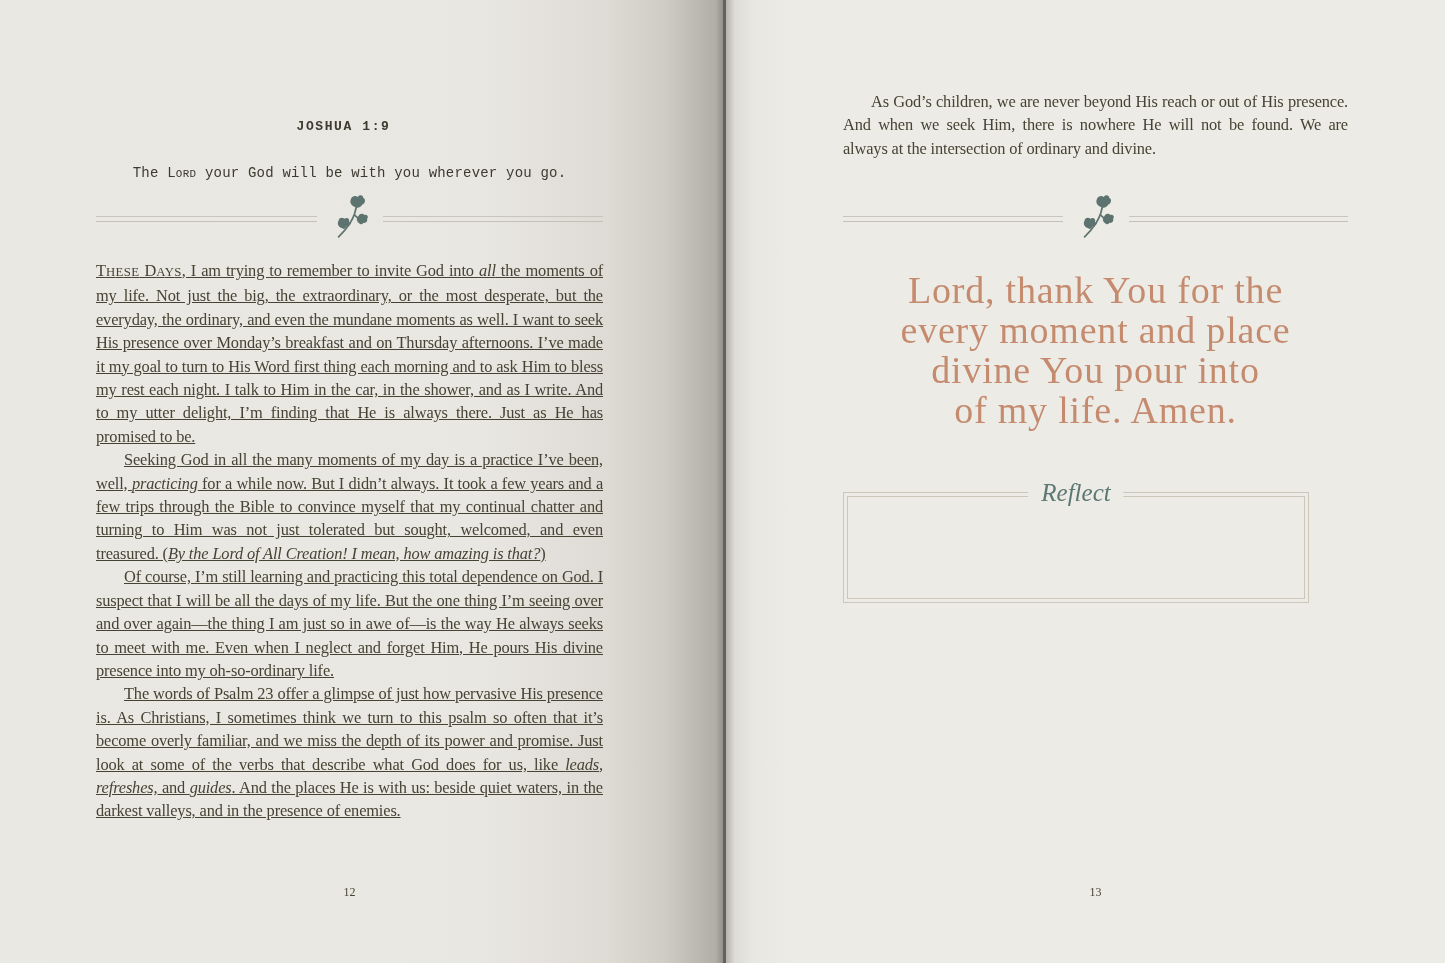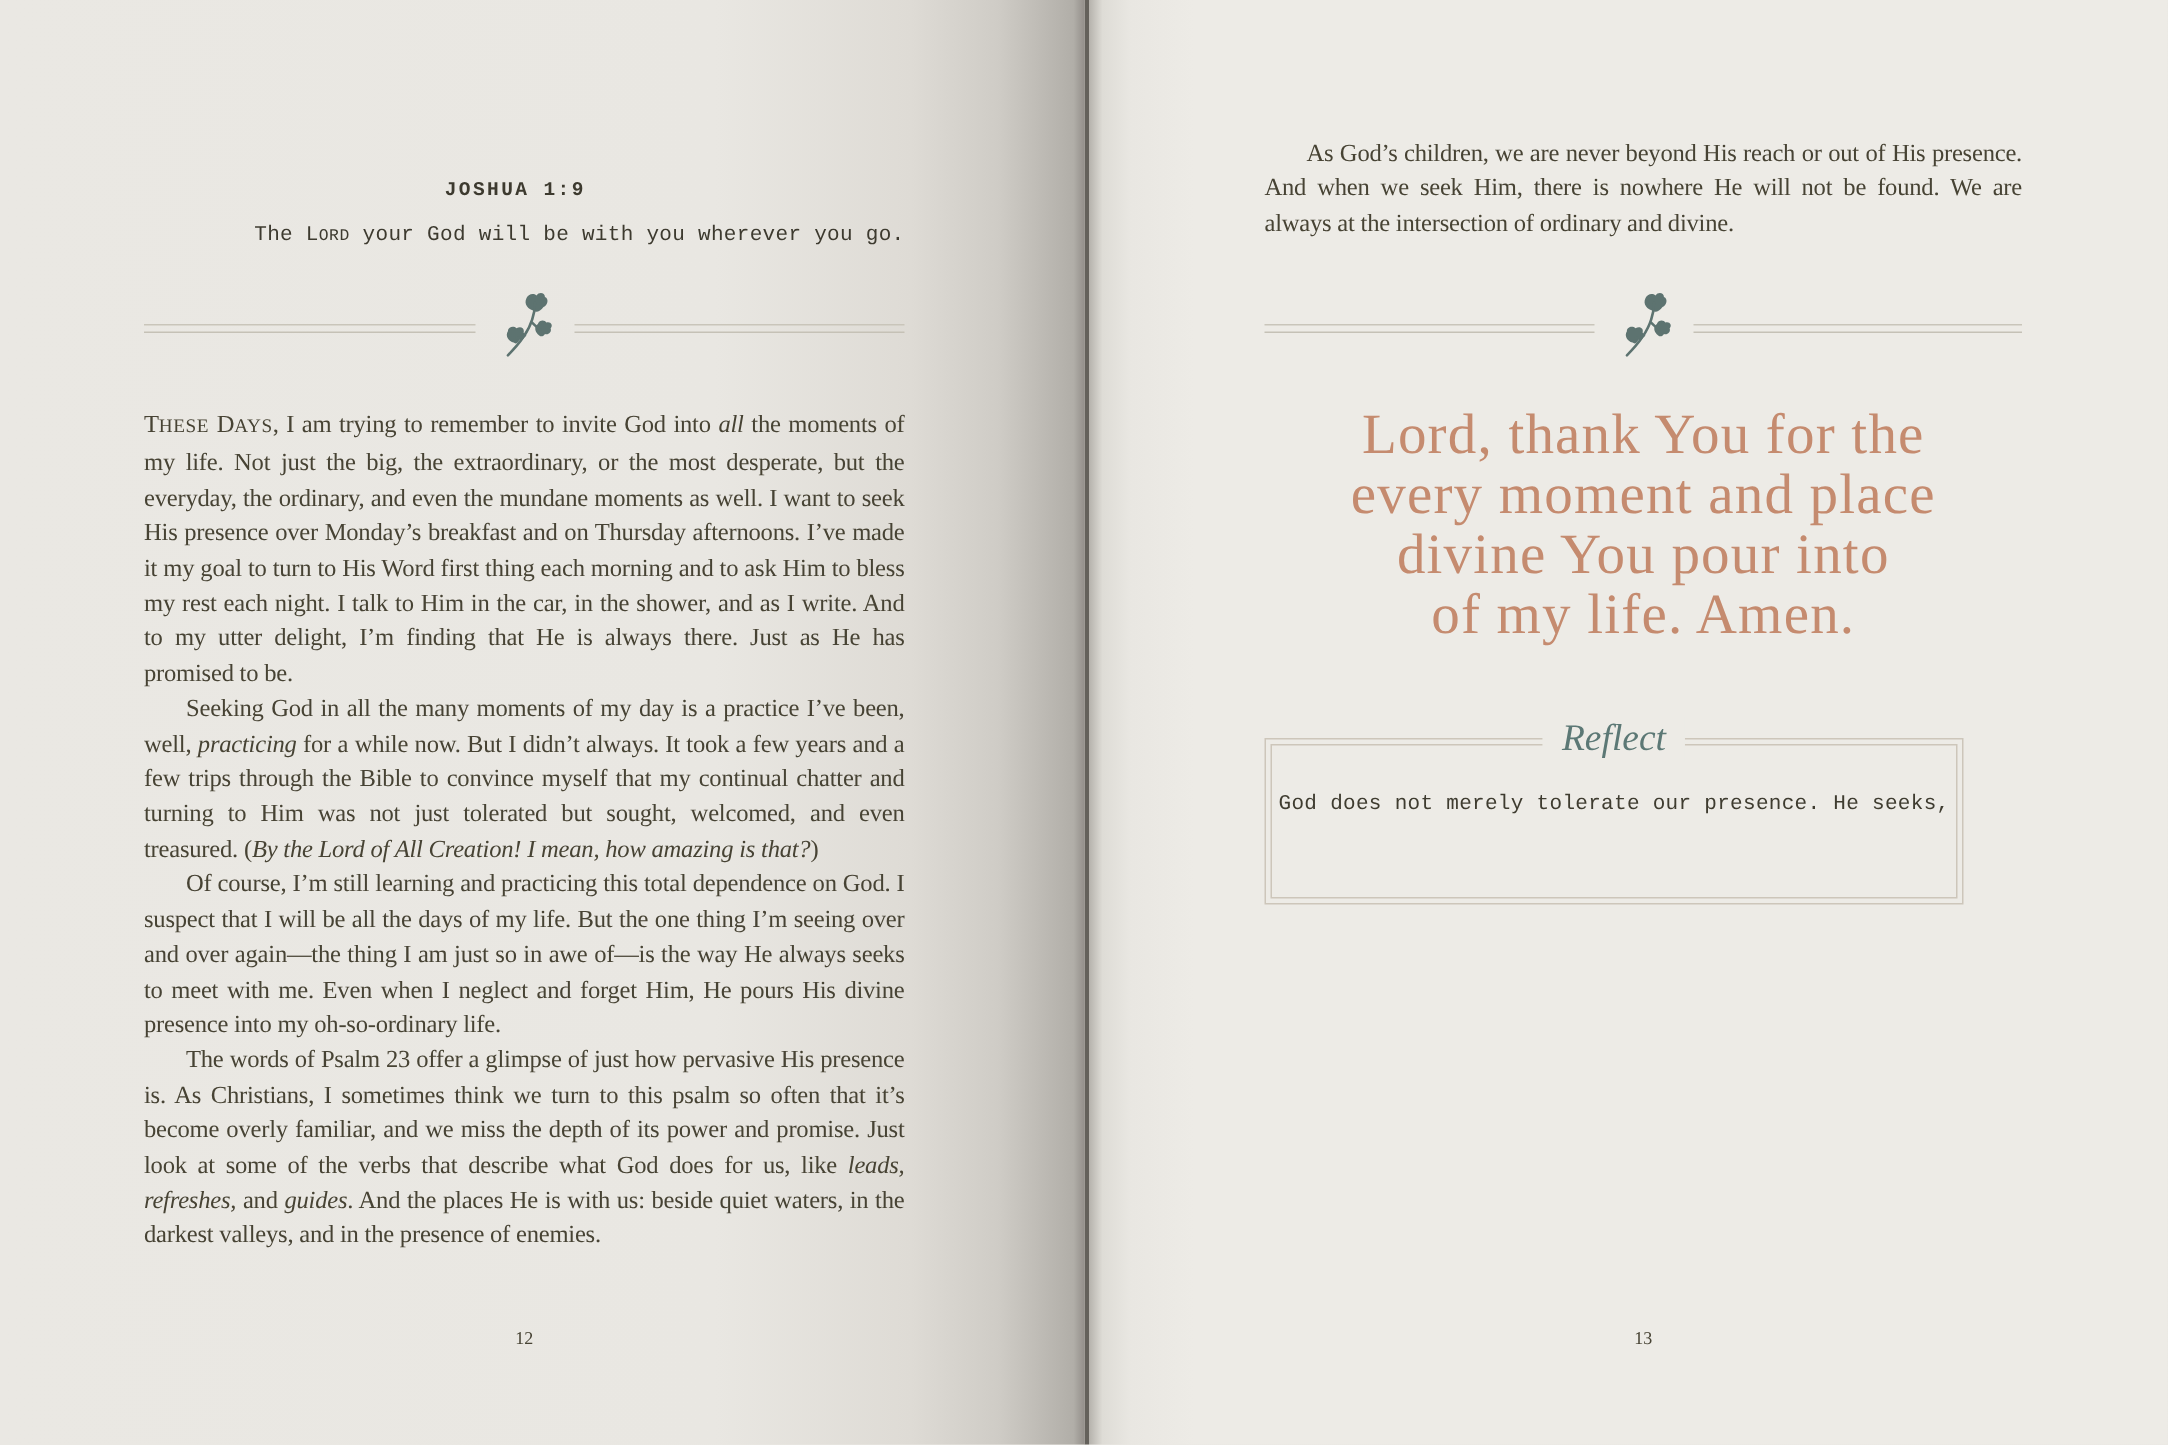--- a/index.html
+++ b/index.html
@@ -25,40 +25,40 @@
   .col-left{left:96px;width:507px;}
   .col-right{left:117px;width:505px;}
 
   
   .ref{
     position:absolute;top:119px;left:0;right:12px;text-align:center;
     font-family:"Liberation Mono", monospace;font-weight:bold;
     font-size:13px;line-height:15px;letter-spacing:1.6px;color:#3d3a2f;
   }
   .verse{
-    position:absolute;top:148px;left:0;right:0;text-align:right;
+    position:absolute;top:164px;left:0;right:0;text-align:center;
     font-family:"Liberation Mono", monospace;
     font-size:14px;line-height:19px;color:#3d3a2f;letter-spacing:0.2px;
     white-space:nowrap;
   }
 
   
   .divider{position:absolute;top:216px;left:0;right:0;display:flex;align-items:center;height:6px;}
   .rule{flex:1;height:4px;border-top:1px solid #c9c5ba;border-bottom:1px solid #c5c1b6;}
   .leaf{width:38px;height:46px;margin:0 14px;transform:translateY(-3px);flex:0 0 auto;}
   .leaf svg{display:block;width:100%;height:100%;}
 
   
   .body-text{
     position:absolute;left:0;right:0;
     font-family:"Liberation Serif", serif;
     font-size:16.4px;line-height:23.4px;color:#474334;
     text-align:justify;letter-spacing:-0.15px;
   }
-  .bt-left{top:271px;}
+  .bt-left{top:259px;text-decoration:underline;}
   .bt-right{top:90px;}
   .body-text p{margin:0;}
   .body-text p.indent{text-indent:28px;}
   .sc-small{text-transform:uppercase;font-size:0.78em;letter-spacing:0.03em;}
   .seg-i{font-style:italic;}
 
   
   .prayer{
     position:absolute;top:270px;left:0;right:0;text-align:center;
     font-family:"Liberation Serif", serif;
@@ -166,20 +166,19 @@
           <div class="bound-line">Lord, thank You for the</div>
           <div class="bound-line">every moment and place</div>
           <div class="bound-line">divine You pour into</div>
           <div class="bound-line">of my life. Amen.</div>
         </div>
 
       <div class="reflect-box">
         <div class="reflect-inner"></div>
         <div class="reflect-title">Reflect</div>
         <div class="reflect-text">
-            <div class="bound-line">God does not merely tolerate our presence. He seeks,</div>
           </div>
       </div>
 
       <div class="page-num">13</div>
     </div>
   </div>
 </div>
 
 </body></html>

